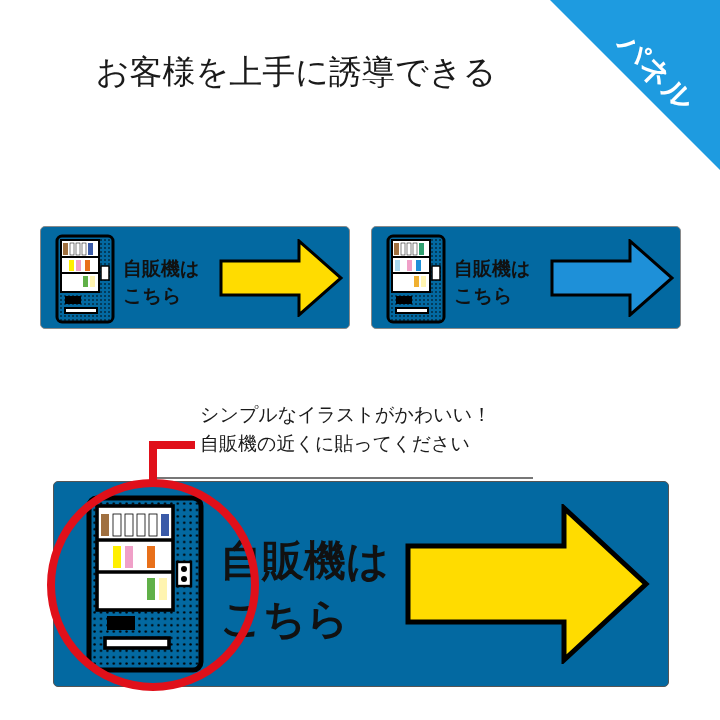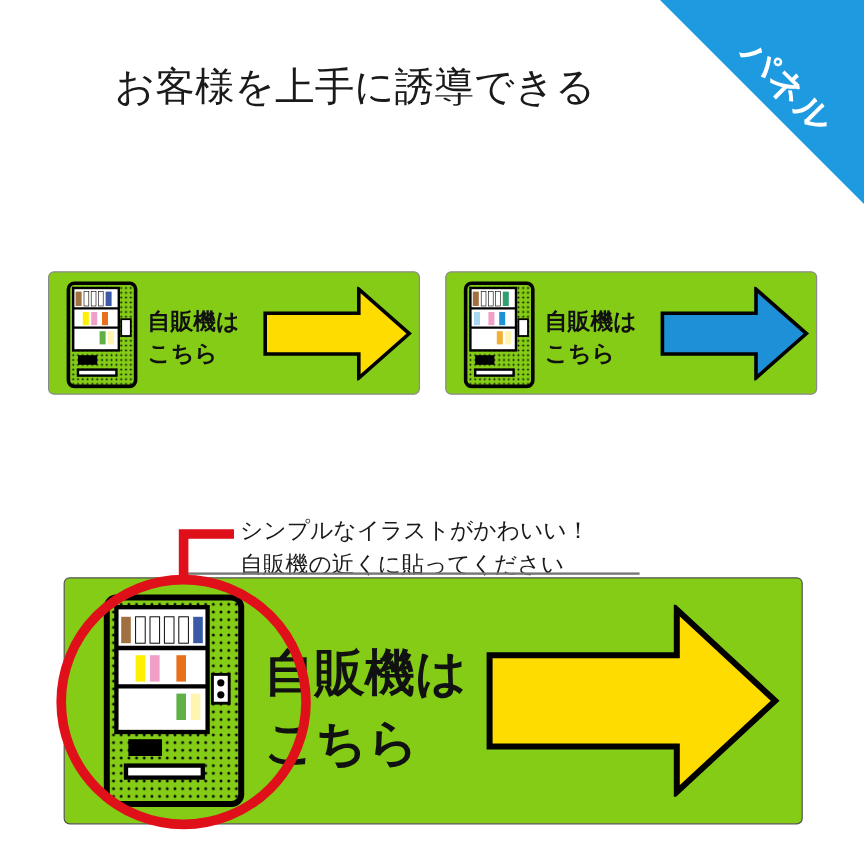--- a/index.html
+++ b/index.html
@@ -22,36 +22,36 @@
       position:absolute; top:52px; right:-6px;
       transform:rotate(45deg);
       color:#fff; font-weight:bold; font-size:30px; letter-spacing:1px;
       width:140px; text-align:center;
     }
     .headline {
       position:absolute; top:46px; left:0; width:592px; text-align:center;
       font-size:33px; line-height:52px; color:#1a1a1a;
     }
     .panel {
-      position:absolute; background:#84cc16; border:1px solid #8a8a8a;
+      position:absolute; background:#0369a1; border:1px solid #8a8a8a;
       border-radius:5px; box-sizing:border-box;
     }
     .panel.small { height:103px; width:310px; top:226px; }
     .panel.p1 { left:40px; }
     .panel.p2 { left:371px; }
     .panel.large { left:53px; top:481px; width:616px; height:206px; border-color:#555; }
     .vm { position:absolute; }
     .panel-text {
       position:absolute; font-weight:bold; color:#111; white-space:pre-line;
     }
     .small .panel-text { left:82px; top:28px; font-size:19px; line-height:27px; }
     .large .panel-text { left:166px; top:50px; font-size:42px; line-height:58px; }
     .arrow { position:absolute; }
     .callout {
-      position:absolute; left:200px; top:428px; font-size:19px; line-height:29px;
+      position:absolute; left:200px; top:400px; font-size:19px; line-height:29px;
       color:#1a1a1a; white-space:pre-line;
     }
     .callout-line {
       position:absolute; left:153px; top:477px; width:380px; height:2px; background:#777;
     }
     .red-svg { position:absolute; left:0; top:0; pointer-events:none; }
   </style>
 </head>
 <body>
 

